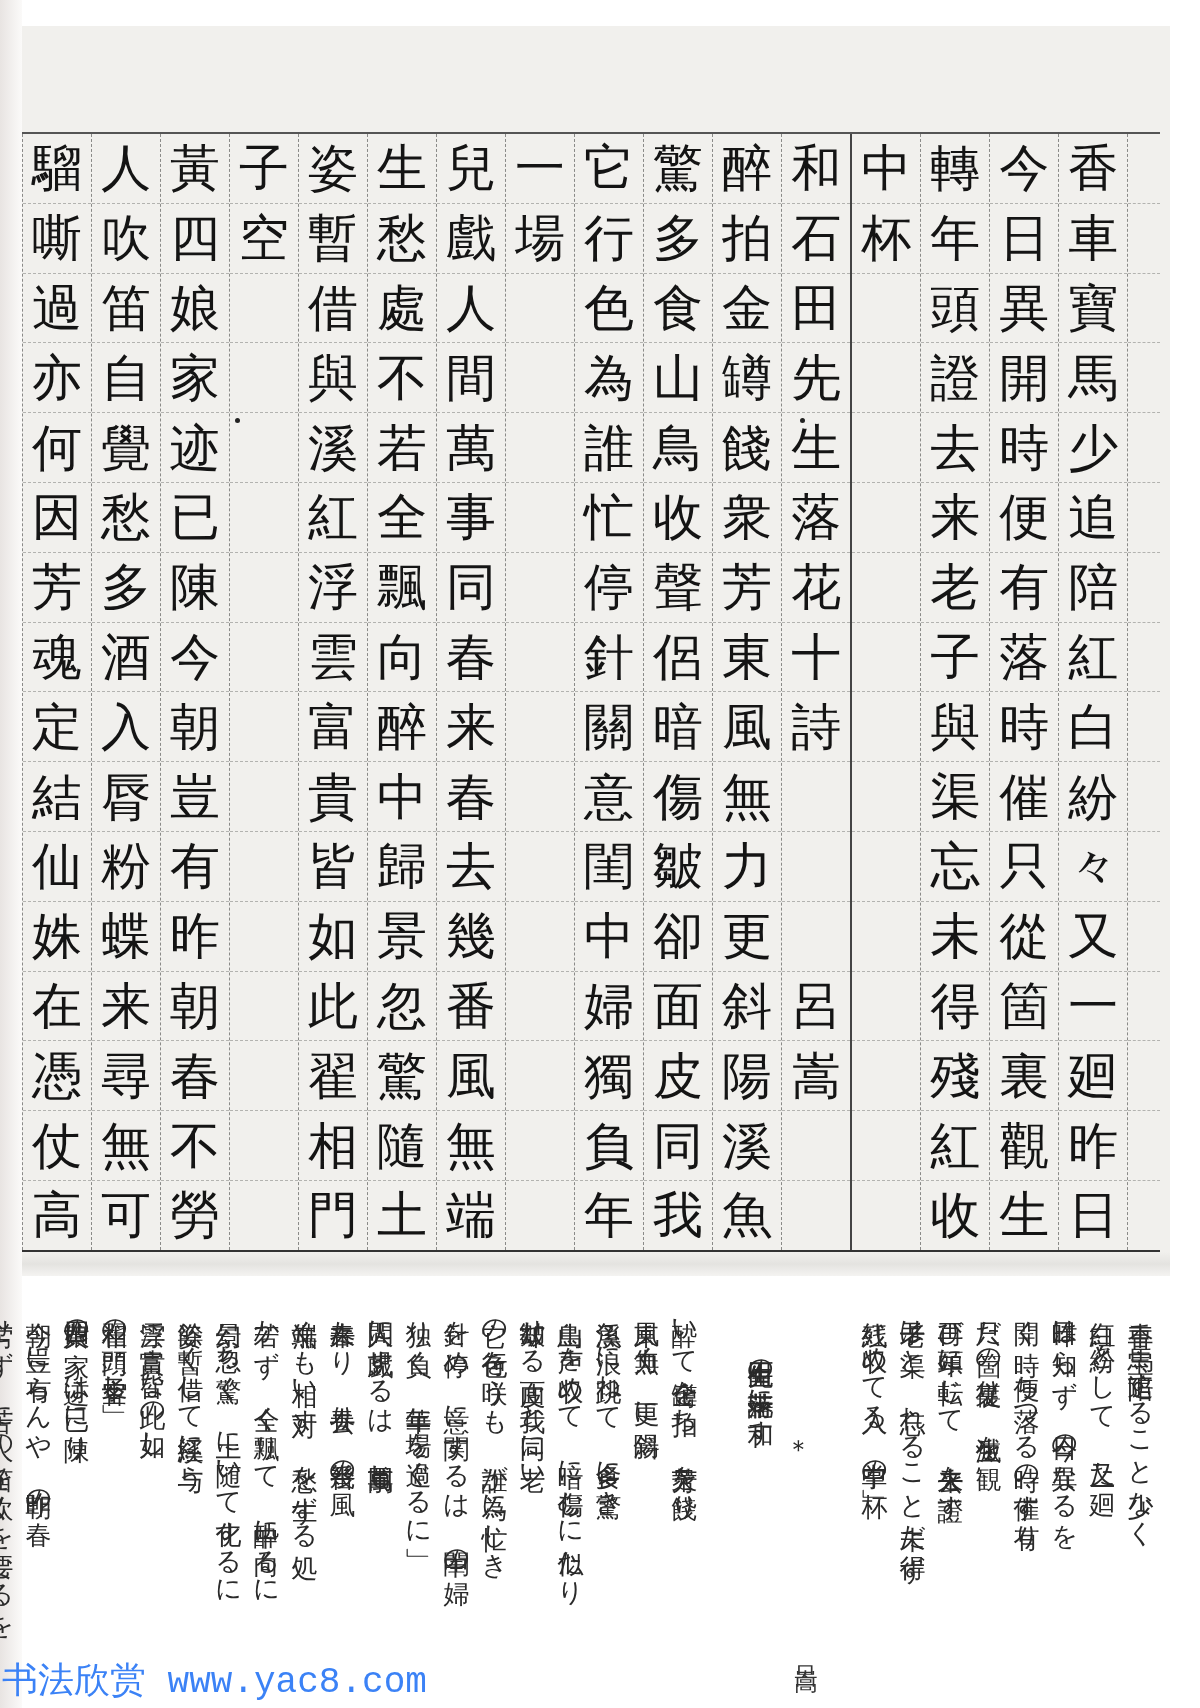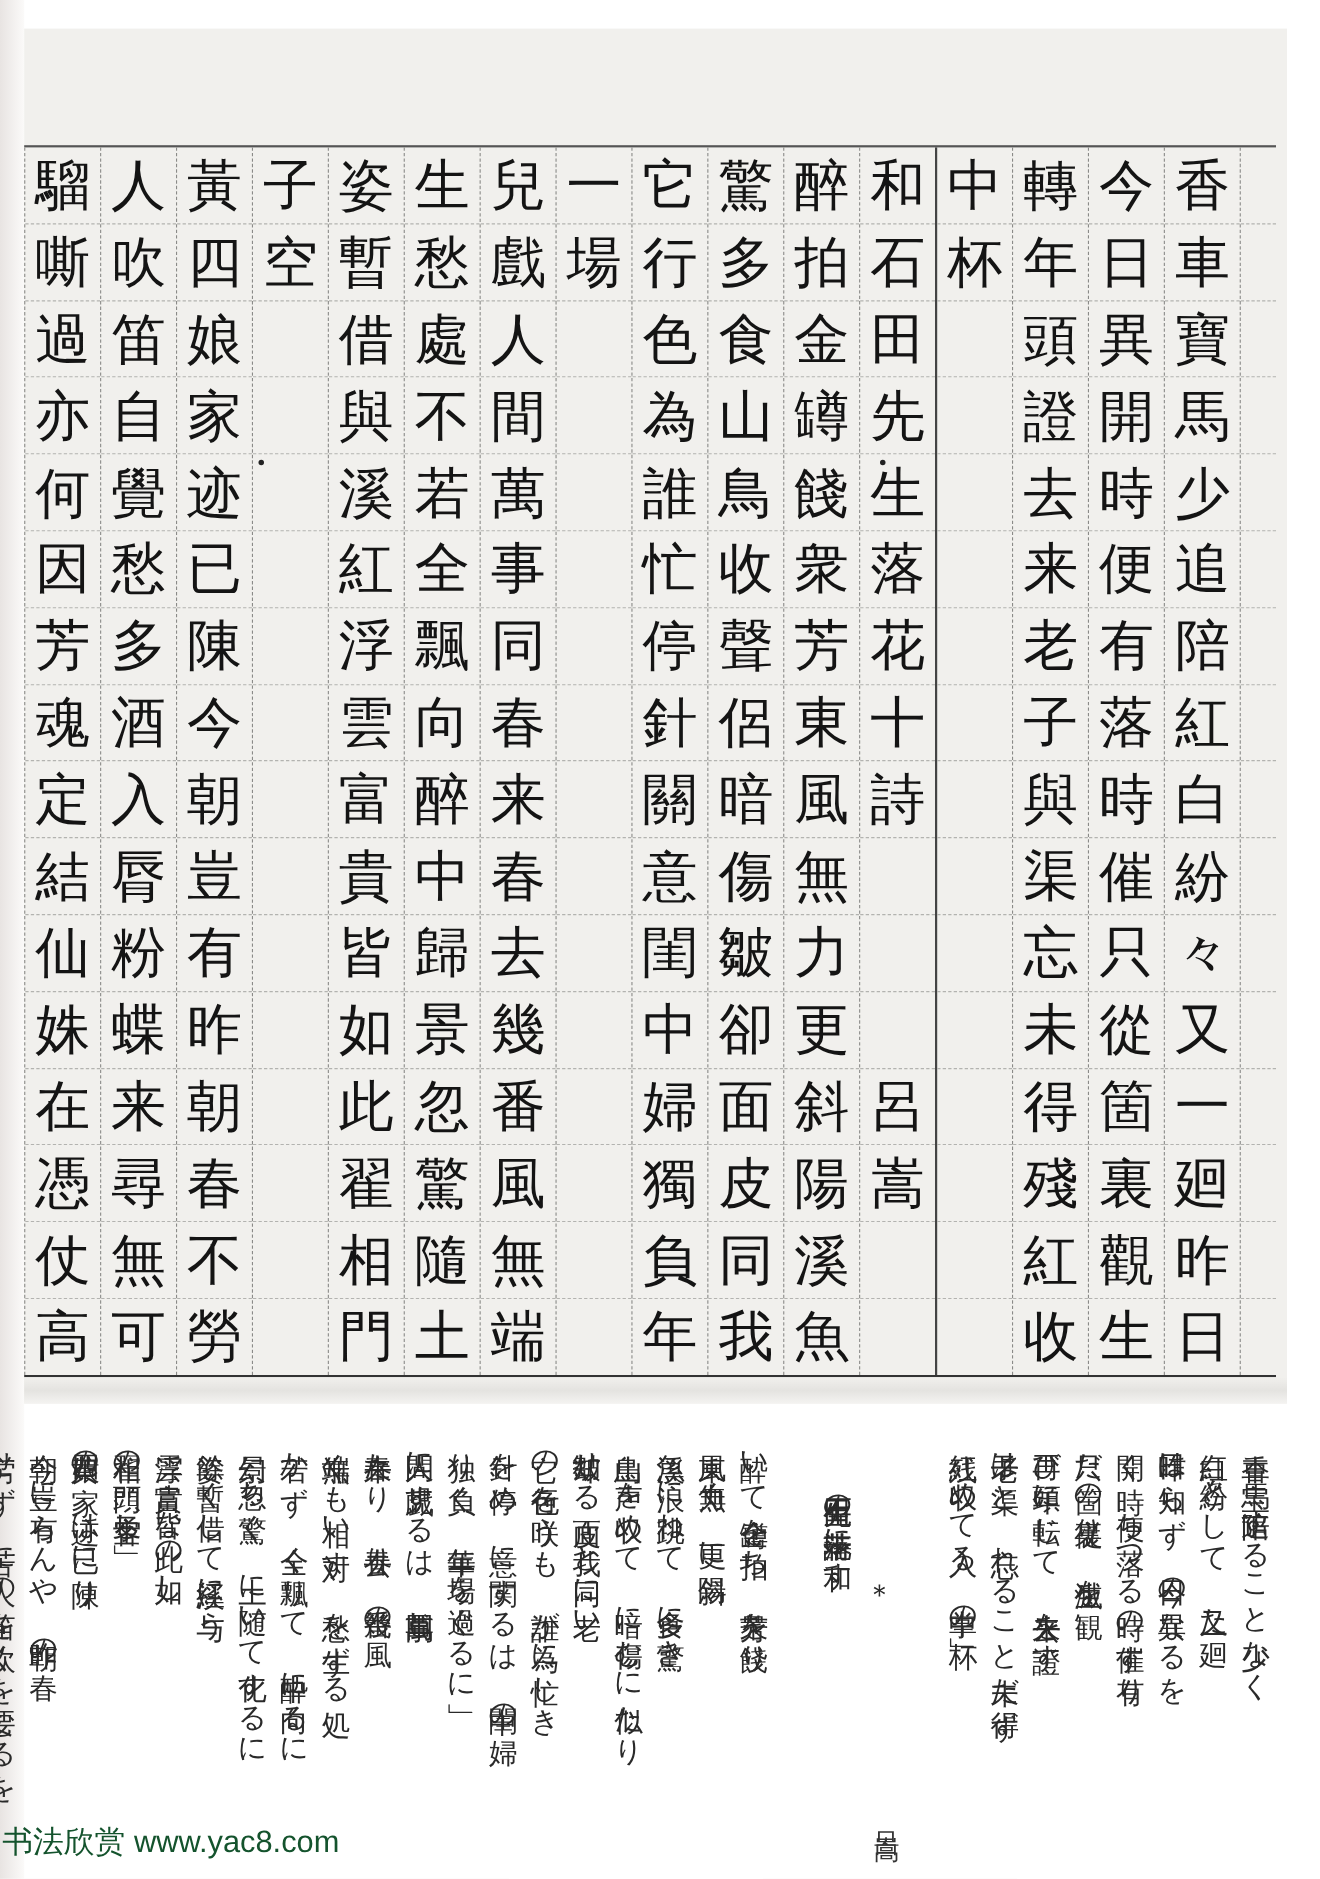--- a/index.html
+++ b/index.html
@@ -46,21 +46,21 @@
   .translation .gap { display: block; width: 38px; }
   .translation .title { padding-top: 40px; }
   .translation .asterisk { padding-top: 120px; }
   .author-sig {
     position: absolute; left: 790px; top: 1646px;
     writing-mode: vertical-rl; font-size: 24px; color: #333;
     letter-spacing: 4px;
   }
   .watermark {
     position: absolute; left: 2px; top: 1656px;
-    font-family: Liberation Sans, sans-serif; font-size: 28px; color: #14532d;
+    font-family: Liberation Mono, monospace; font-size: 36px; color: #3b82f6;
     white-space: nowrap;
   }
 </style>
 </head>
 <body>
 
 <div class="spine"></div>
 
 <div class="plate">
   <div class="grid" id="grid" style="right:10px;">

